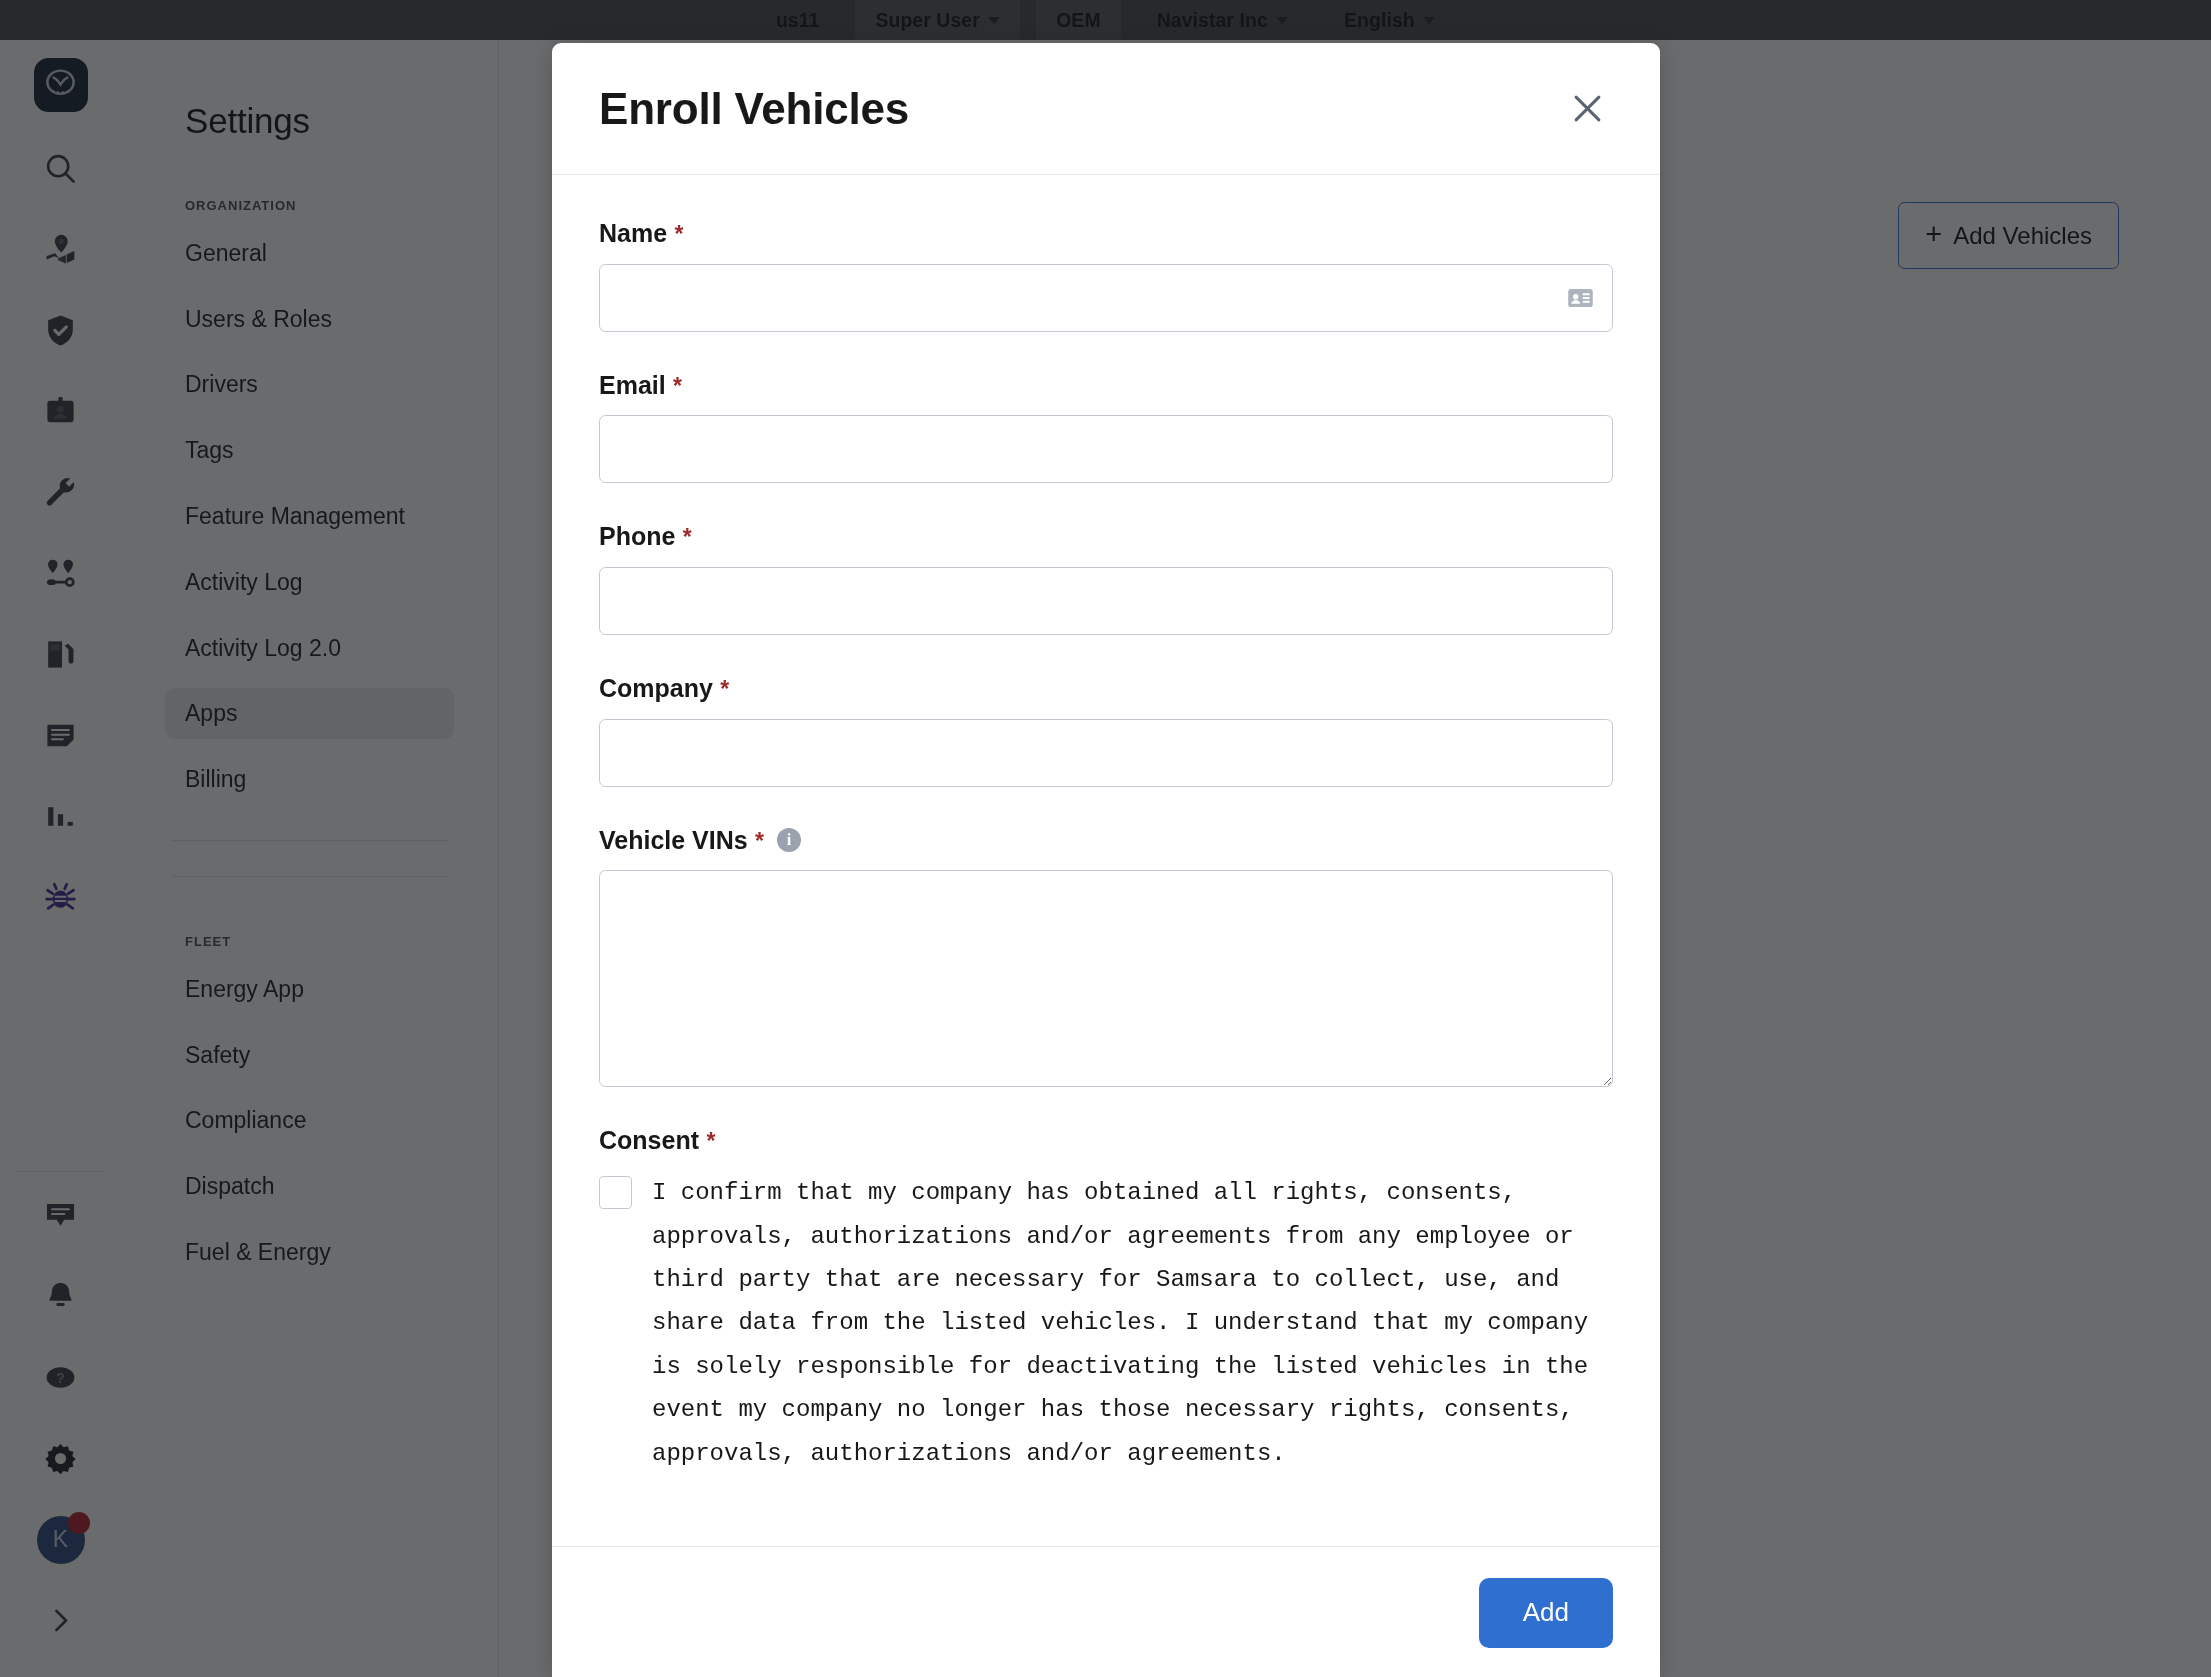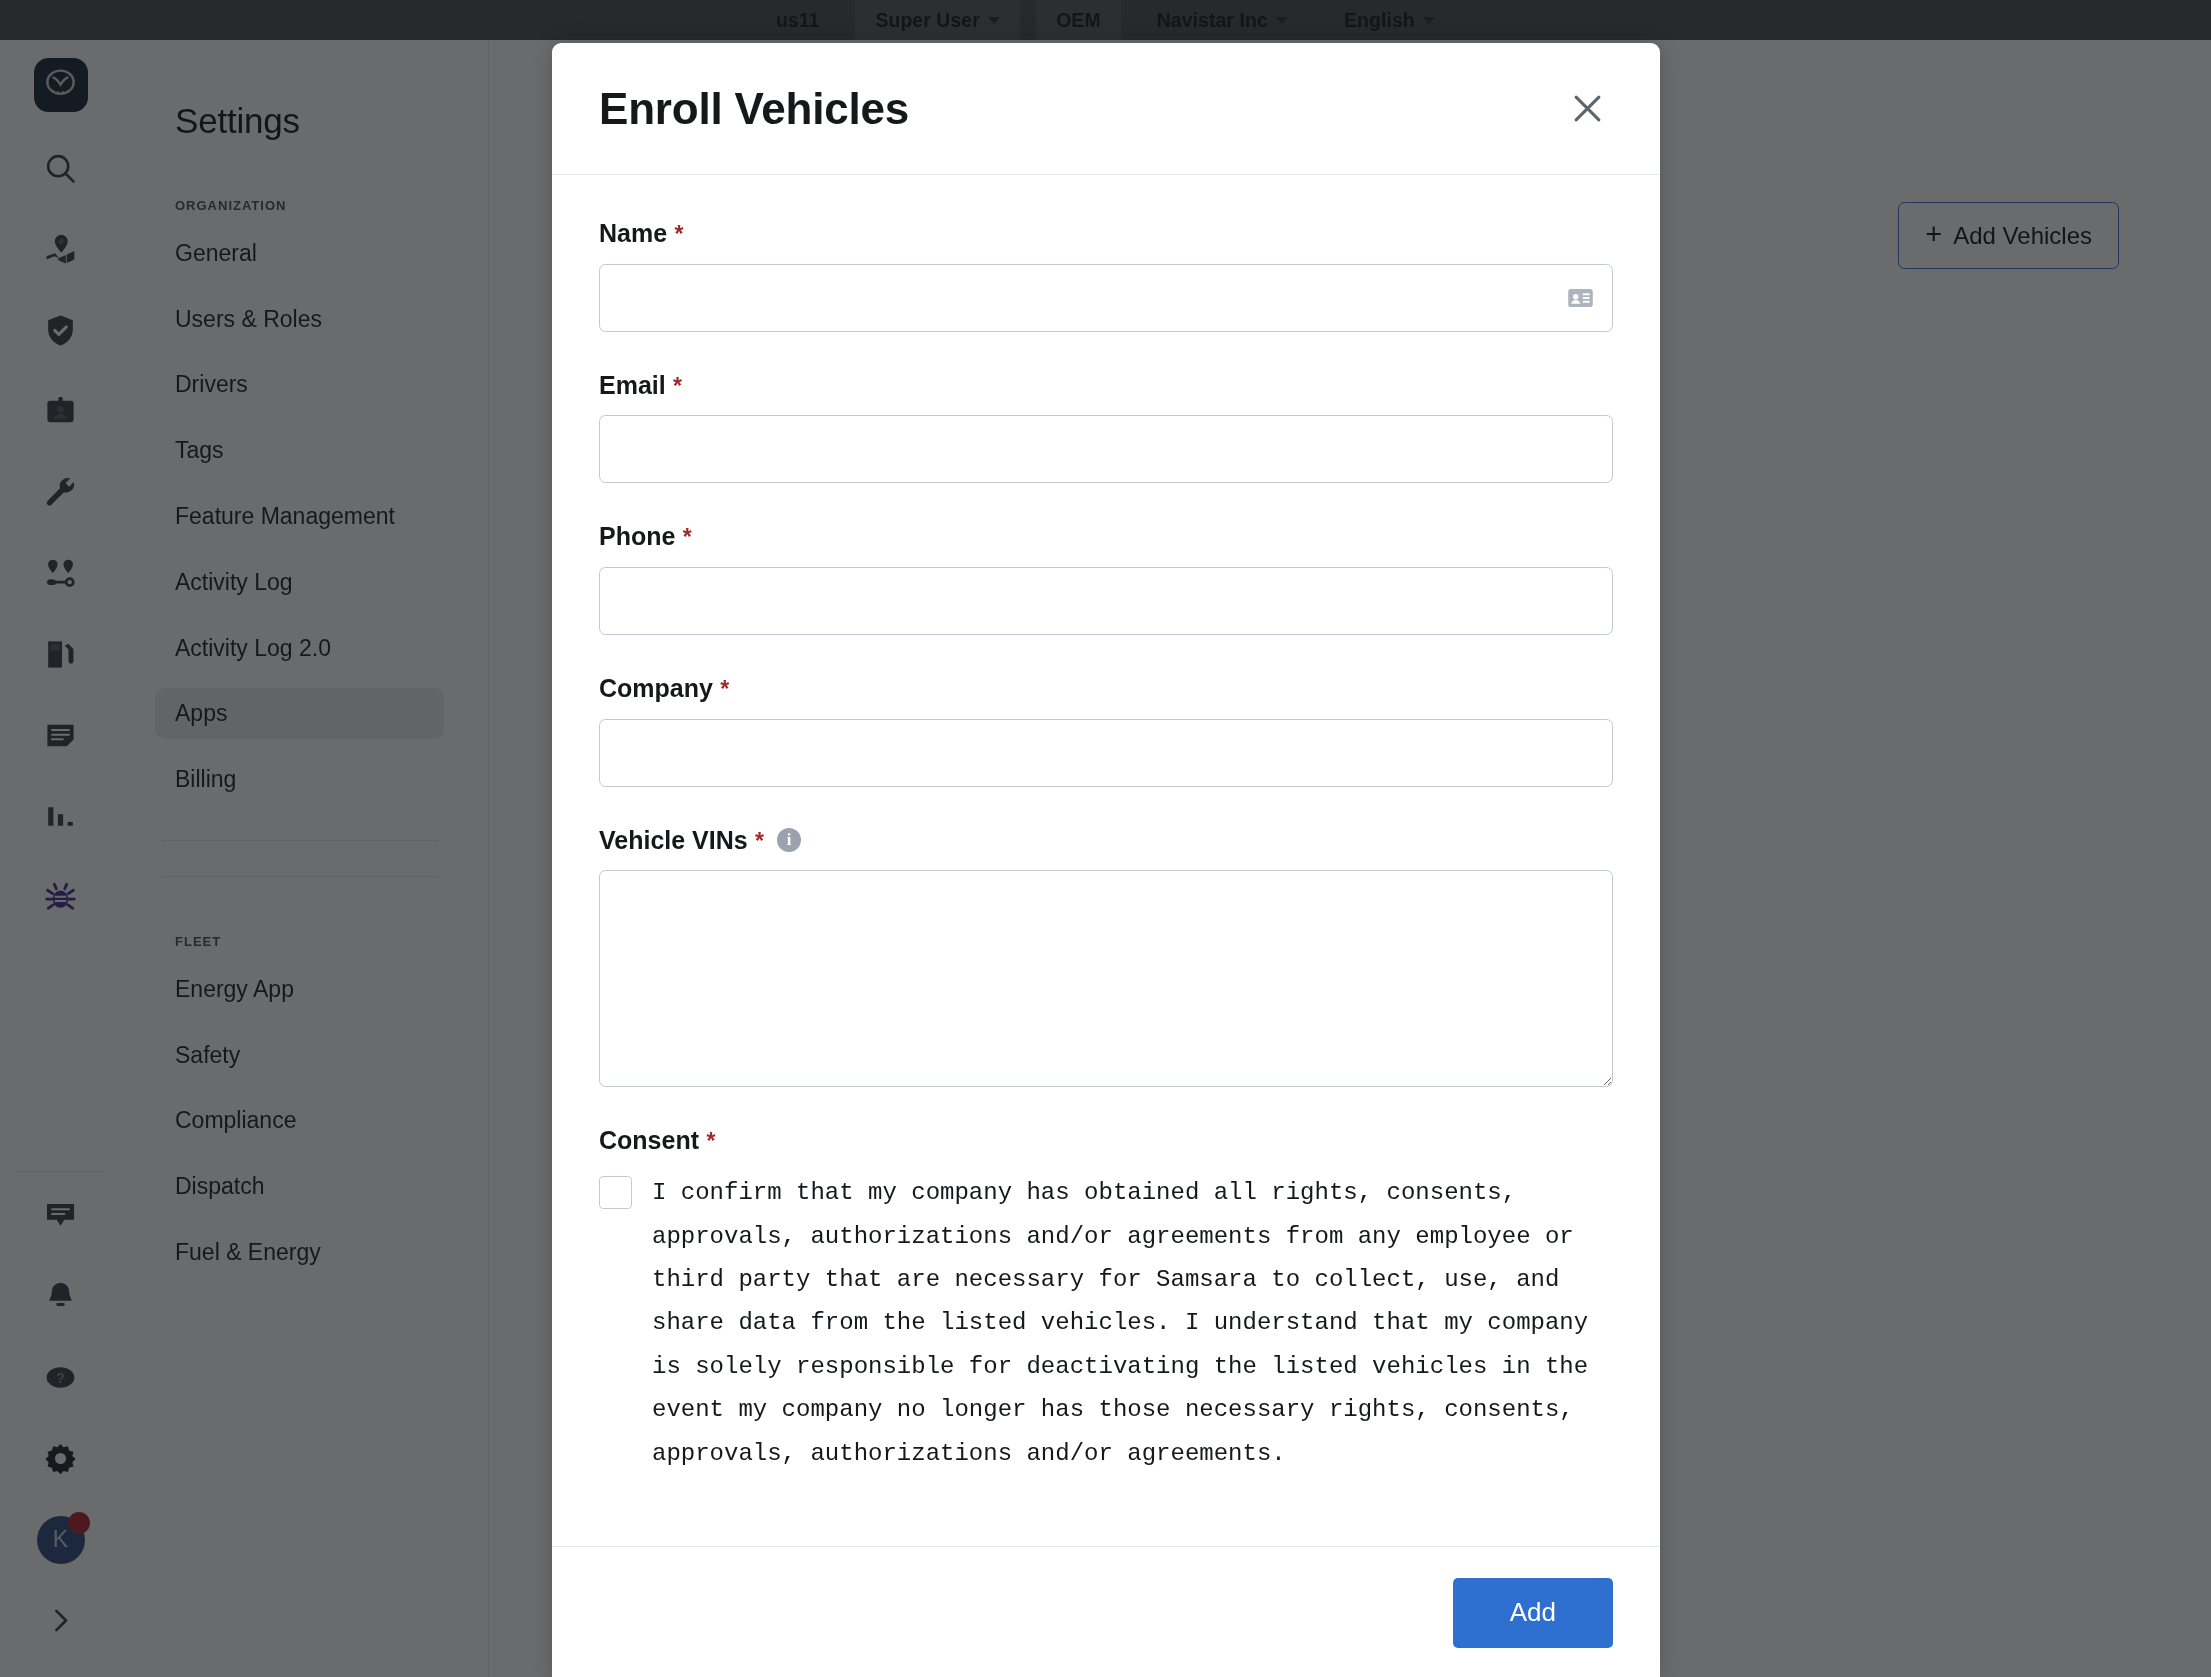--- a/index.html
+++ b/index.html
@@ -105,21 +105,21 @@
     position: absolute;
     right: -5.5px; top: -3.7px;
     width: 22px; height: 22px;
     border-radius: 50%;
     background: #b3202c;
   }
 
   
   .settings-nav {
     position: absolute;
-    left: 111px; top: 40px;
+    left: 121px; top: 40px;
     width: 378px;
     height: 1638px;
     background: #ffffff;
     border-right: 0.9px solid #e3e5e8;
     padding: 0 44px;
     box-sizing: border-box;
   }
   .settings-title {
     font-size: 35px;
     font-weight: 400;
@@ -312,23 +312,23 @@
     display: flex;
     align-items: center;
     justify-content: flex-end;
     padding: 0 47px;
     box-sizing: border-box;
   }
   .primary-btn {
     background: #2f6fd0;
     color: #ffffff;
     border: none;
-    border-radius: 5px;
+    border-radius: 10px;
     height: 70px;
-    padding: 0 57px;
+    padding: 0 44px;
     font-size: 26px;
     font-family: "Liberation Sans", sans-serif;
   }
 </style>
 </head>
 <body>
 
 <div id="app">
 
   <div class="topbar">

